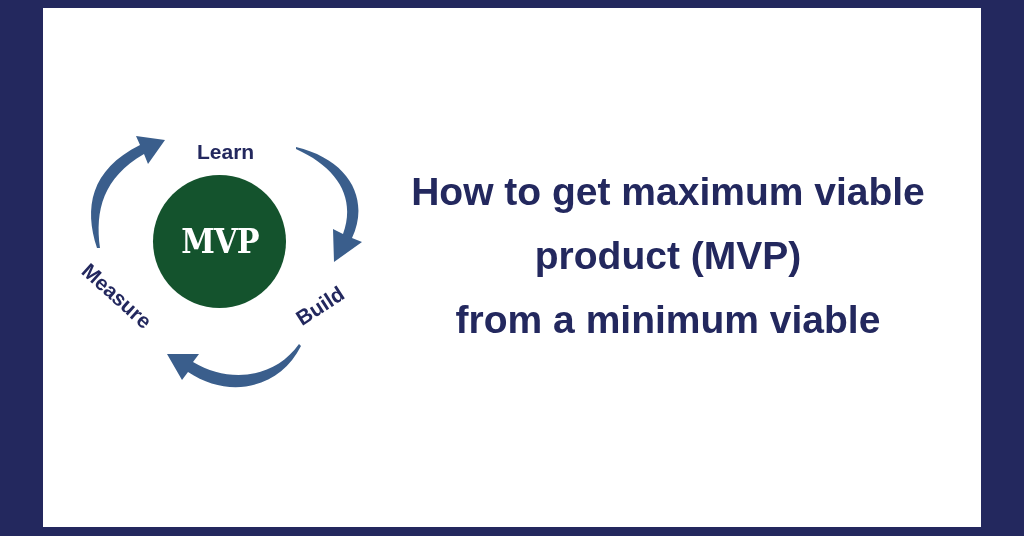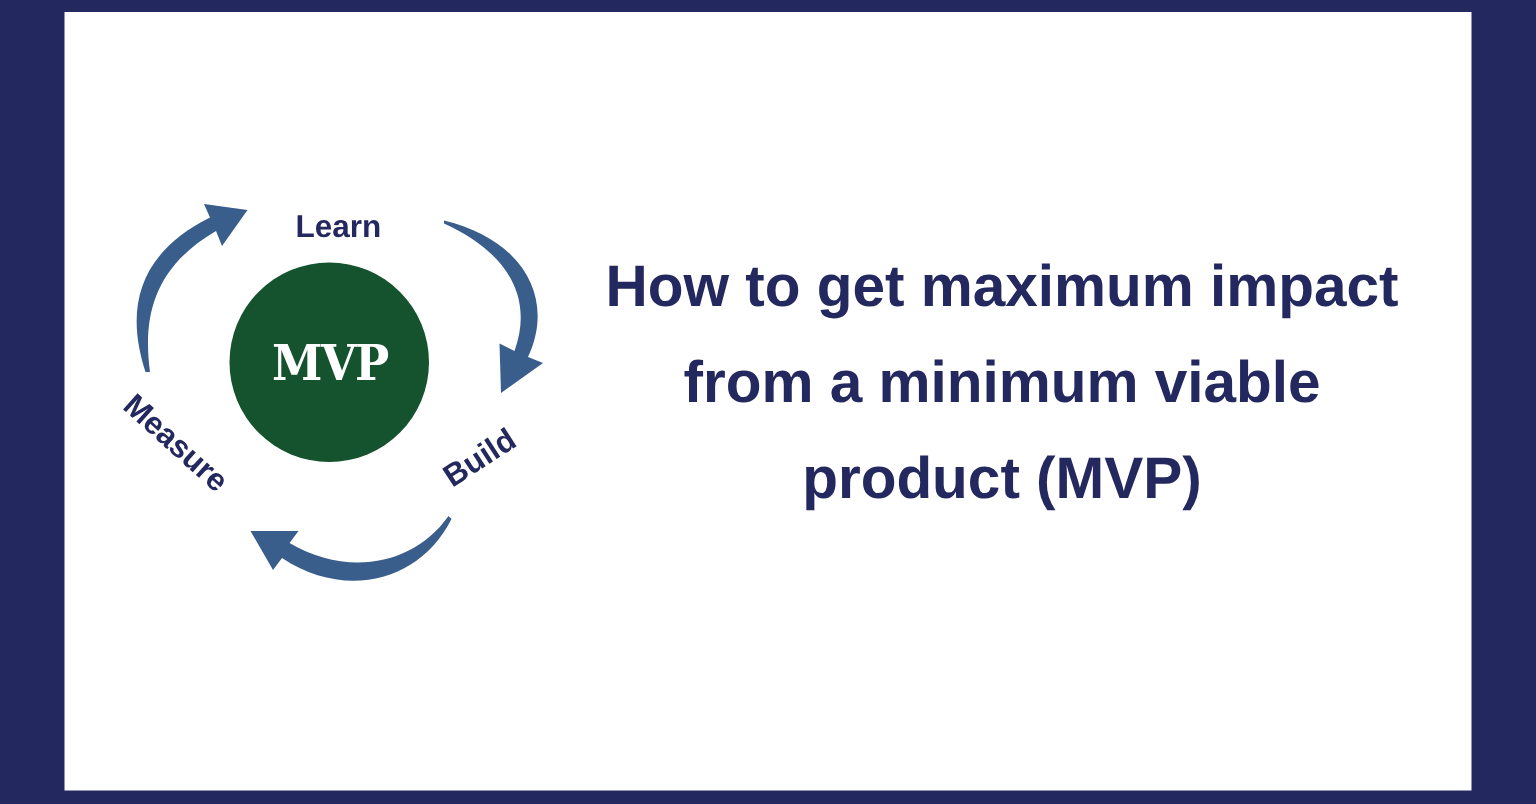--- a/index.html
+++ b/index.html
@@ -80,16 +80,16 @@
 
 <div class="mvp-circle">
   <span class="mvp-text">MVP</span>
 </div>
 
 <div class="stage-label label-learn">Learn</div>
 <div class="stage-label label-build">Build</div>
 <div class="stage-label label-measure">Measure</div>
 
 <div class="headline">
-  <span>How to get maximum impact</span>
+  <span>How to get maximum viable</span>
+  <span>product (MVP)</span>
   <span>from a minimum viable</span>
-  <span>product (MVP)</span>
 </div>
 
 </body></html>

